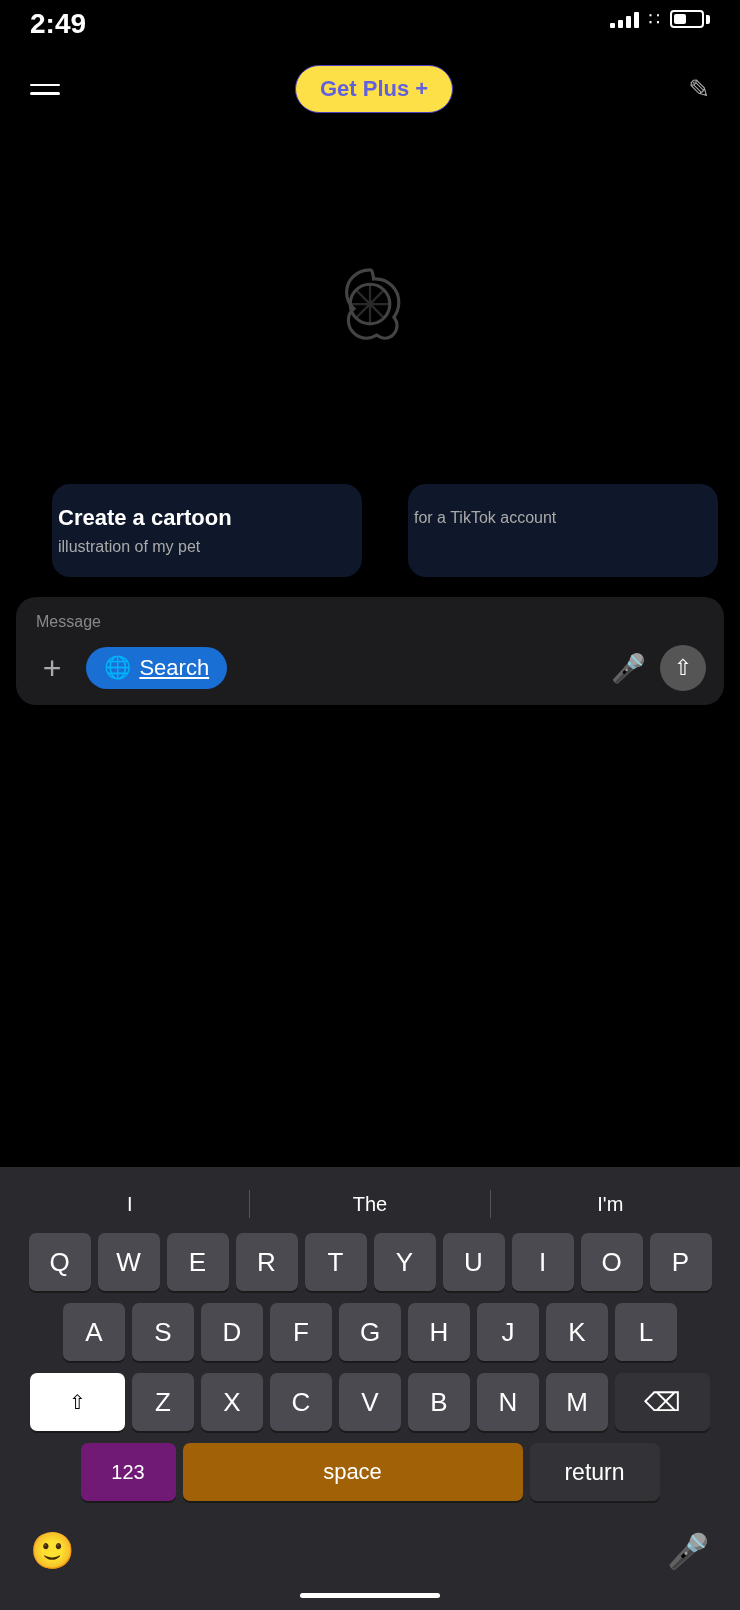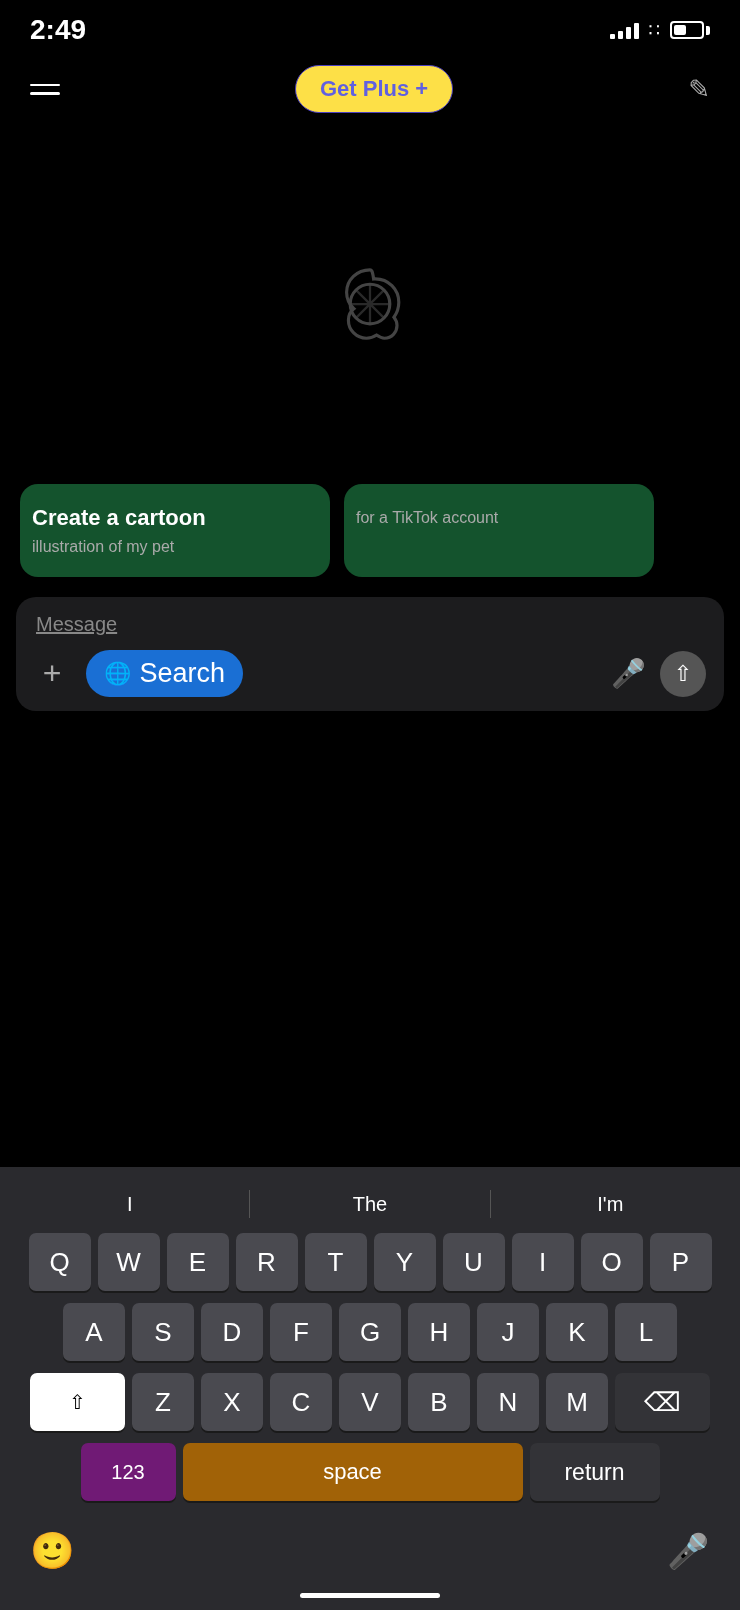--- a/index.html
+++ b/index.html
@@ -11,22 +11,22 @@
       font-family: -apple-system, BlinkMacSystemFont, 'Helvetica Neue', Arial, sans-serif;
       overflow: hidden;
       position: relative;
       color: #fff;
     }
 
     
     .status-bar {
       display: flex;
       justify-content: space-between;
-      align-items: center;
-      padding: 14px 30px 8px;
+      align-items: flex-start;
+      padding: 8px 30px 8px;
       height: 54px;
     }
 
     .status-time {
       font-size: 28px;
       font-weight: 600;
       color: #fff;
     }
 
     .status-icons {
@@ -145,25 +145,26 @@
     
     .suggestion-cards {
       display: flex;
       gap: 14px;
       padding: 0 20px;
       overflow: hidden;
       margin-bottom: 20px;
     }
 
     .card {
-      background: #14532d;
+      background: #0f172a;
       border-radius: 18px;
-      padding: 20px 12px;
+      padding: 20px 6px;
       flex: 0 0 310px;
       cursor: pointer;
+      margin-left: 32px;
     }
 
     .card-title {
       font-size: 22px;
       font-weight: 700;
       color: #fff;
       line-height: 1.3;
     }
 
     .card-subtitle {
@@ -176,25 +177,24 @@
 
     
     .input-area {
       background: #1c1c1e;
       border-radius: 20px;
       margin: 0 16px;
       padding: 16px 18px 14px;
     }
 
     .message-input {
-      font-size: 20px;
+      font-size: 16px;
       color: #888;
       margin-bottom: 14px;
       padding-left: 2px;
-      text-decoration: underline;
     }
 
     .input-toolbar {
       display: flex;
       align-items: center;
       justify-content: space-between;
     }
 
     .input-left {
       display: flex;
@@ -223,23 +223,24 @@
       gap: 8px;
       cursor: pointer;
     }
 
     .globe-icon {
       font-size: 22px;
       color: #fff;
     }
 
     .search-label {
-      font-size: 27px;
+      font-size: 22px;
       font-weight: 500;
       color: #fff;
+      text-decoration: underline;
     }
 
     .input-right {
       display: flex;
       align-items: center;
       gap: 14px;
     }
 
     .mic-btn {
       color: #aaa;

